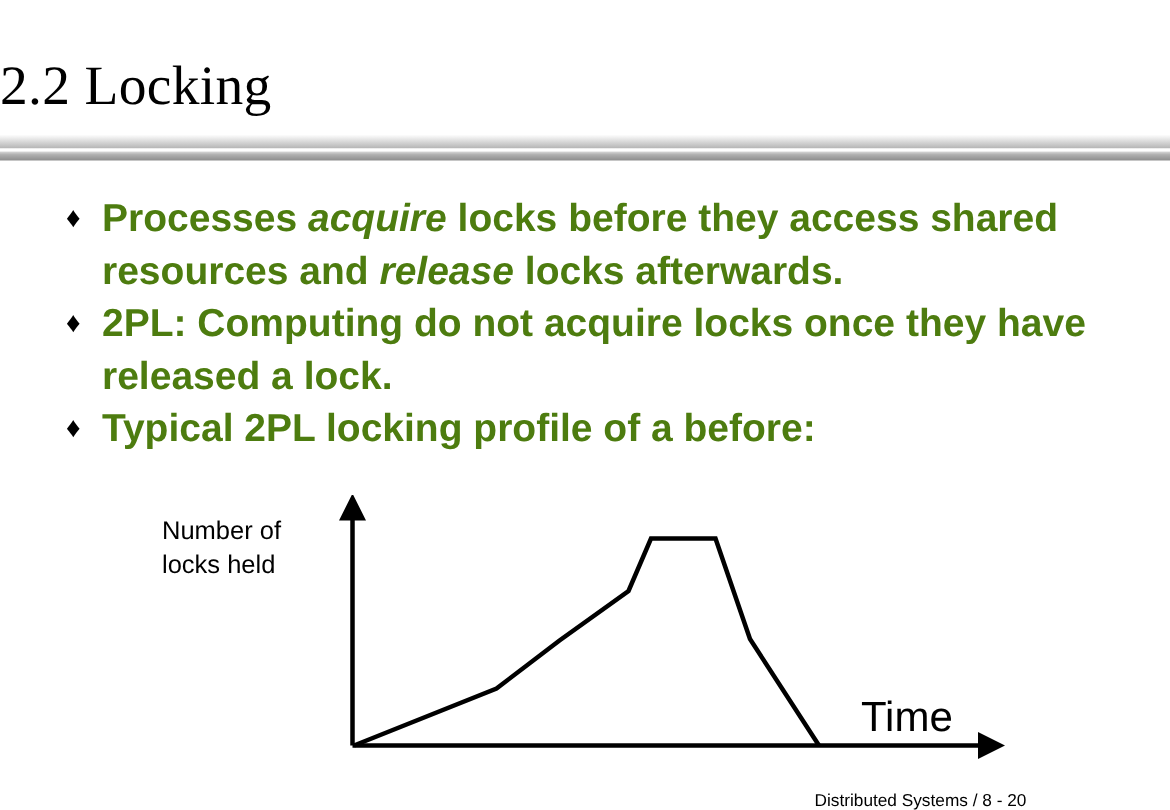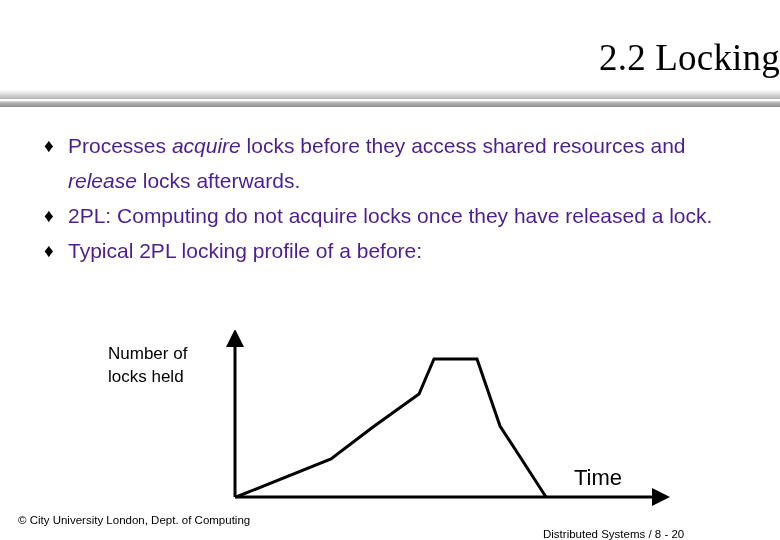--- a/index.html
+++ b/index.html
@@ -18,21 +18,21 @@
     background: #ffffff;
     overflow: hidden;
   }
 
   
   #slide-title {
     position: absolute;
     left: 0;
     top: 36px;
     width: 780px;
-    text-align: right;
+    text-align: left;
     font-family: "Liberation Serif", "DejaVu Serif", serif;
     font-size: 37px;
     line-height: 44px;
     color: #000000;
     letter-spacing: 0.2px;
     white-space: nowrap;
   }
 
   
   #divider {
@@ -84,23 +84,24 @@
   .bullet-marker {
     flex: 0 0 auto;
     width: 24px;
     font-size: 19px;
     line-height: 35px;
     color: #000000;
     text-align: left;
   }
   .bullet-text {
     flex: 1 1 auto;
-    font-size: 21px;
+    font-size: 26px;
     line-height: 35px;
-    color: #4c1d95;
+    color: #4d7c0f;
+    font-weight: bold;
   }
   .bullet-text em {
     font-style: italic;
   }
 
   
   #chart {
     position: absolute;
     left: 0;
     top: 330px;
@@ -118,21 +119,21 @@
     white-space: pre-line;
   }
   #y-axis-caption {
     left: 108px;
     top: 12px;
     text-align: left;
   }
   #x-axis-caption {
     left: 574px;
     top: 135px;
-    font-size: 22px;
+    font-size: 28px;
     line-height: 26px;
   }
 
   
   .footer-text {
     position: absolute;
     font-size: 11.5px;
     line-height: 16px;
     color: #000000;
     white-space: nowrap;
@@ -195,17 +196,16 @@
       </defs>
 
       <line x1="235" y1="167" x2="235" y2="14" stroke="#000000" stroke-width="3" marker-end="url(#arrowhead)"></line>
 
       <line x1="235" y1="167" x2="655" y2="167" stroke="#000000" stroke-width="3" marker-end="url(#arrowhead)"></line>
 
       <polyline points="236,167 331,129 373,97 419,64 434,29 477,29 500,96 546,167" fill="none" stroke="#000000" stroke-width="3" stroke-linejoin="miter" stroke-linecap="butt"></polyline>
     </svg>
   </div>
 
-  <div class="footer-text" id="footer-left">© City University London, Dept. of Computing</div>
 
   <div class="footer-text" id="footer-right">Distributed Systems / 8 - 20</div>
 
 </div>
 
 </body></html>

